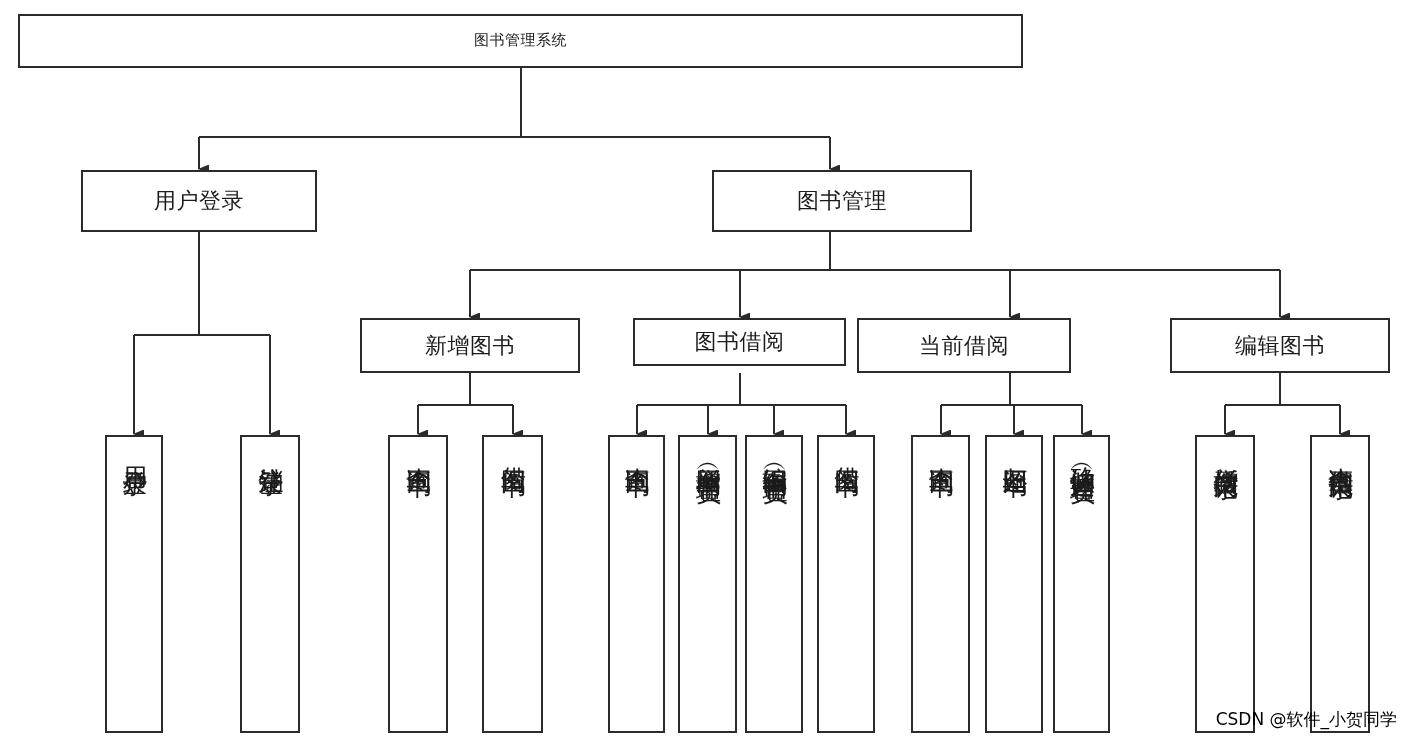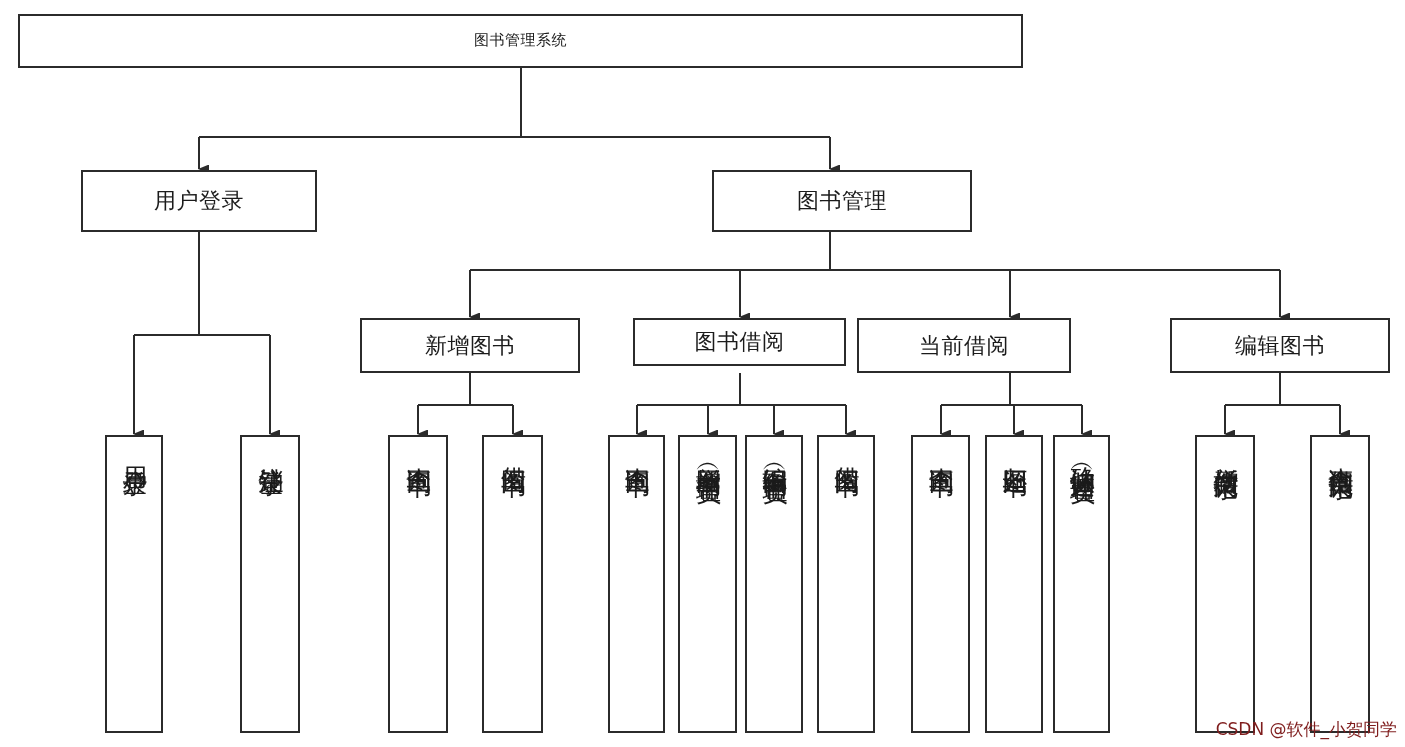--- a/index.html
+++ b/index.html
@@ -40,23 +40,23 @@
   .node.vert .lbl{
     writing-mode:vertical-rl;
     text-orientation:upright;
     font-size:25px;
     letter-spacing:2px;
   }
   .node.root .lbl{font-size:15px;}
 
   #watermark{
     position:absolute;
-    right:8px;bottom:6px;
+    right:8px;bottom:16px;
     font-size:17px;
-    color:#7f1d1d;
+    color:#000000;
     z-index:5;
     white-space:nowrap;
     font-family:"DejaVu Sans","Liberation Sans",sans-serif;
     margin-top:20px;
   }
 </style>
 </head>
 <body>
 
 <div id="canvas">

